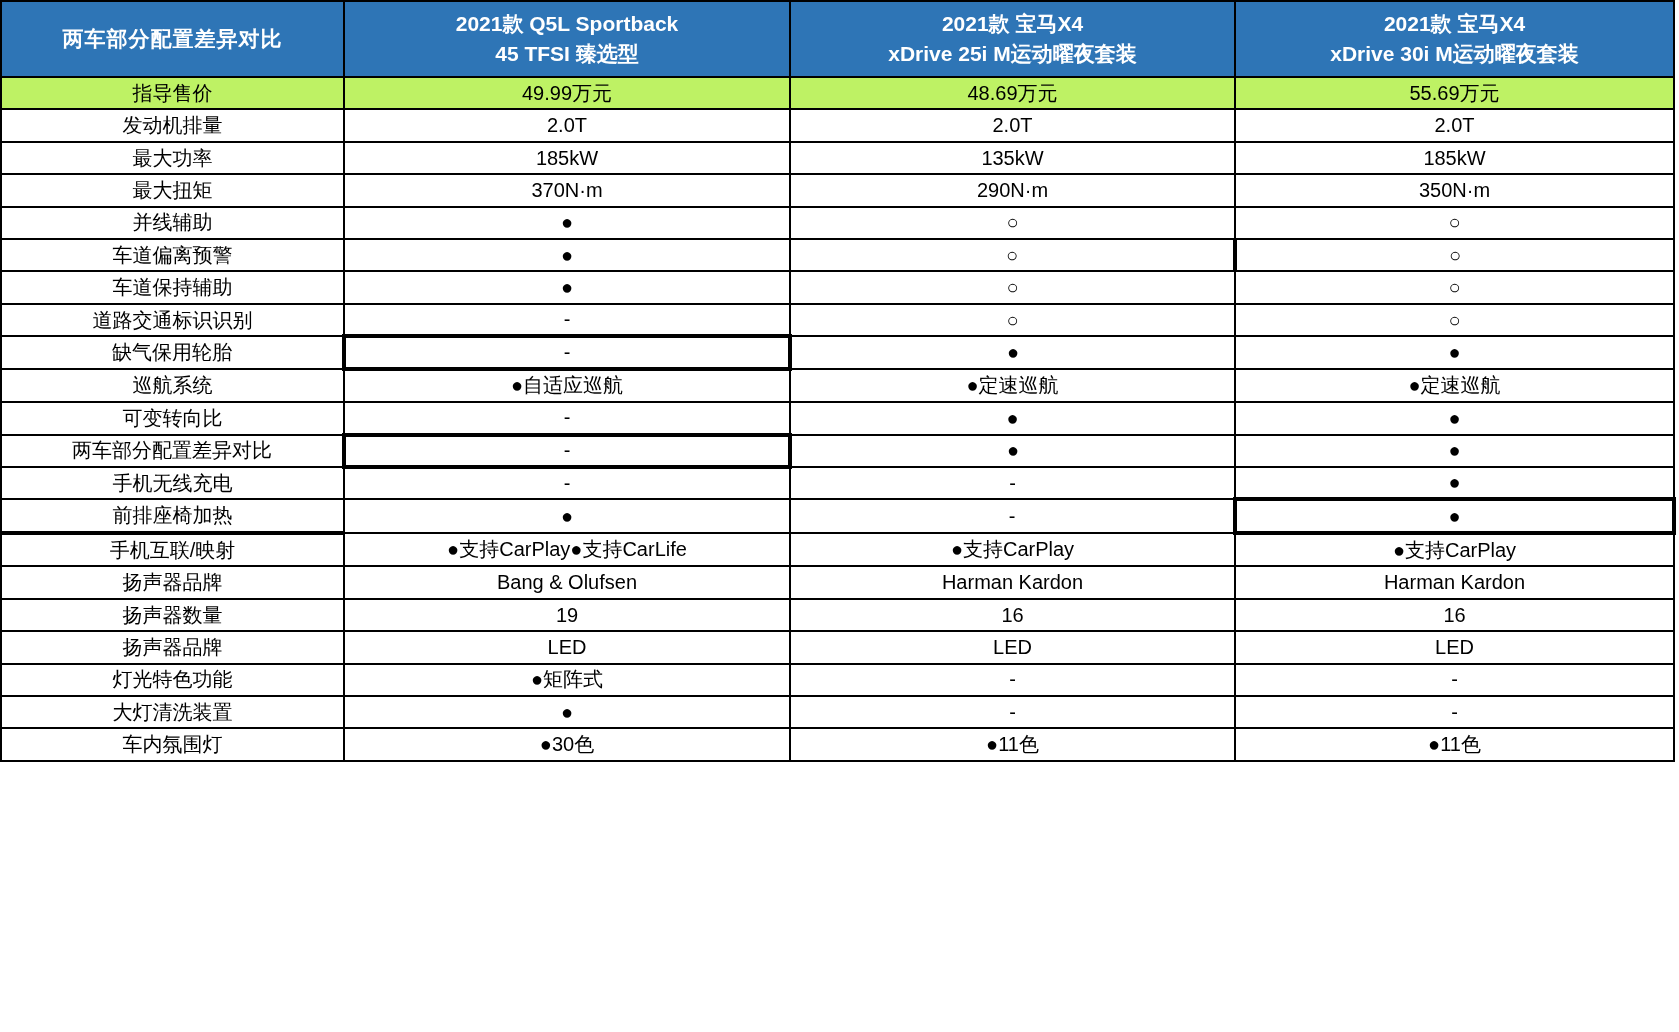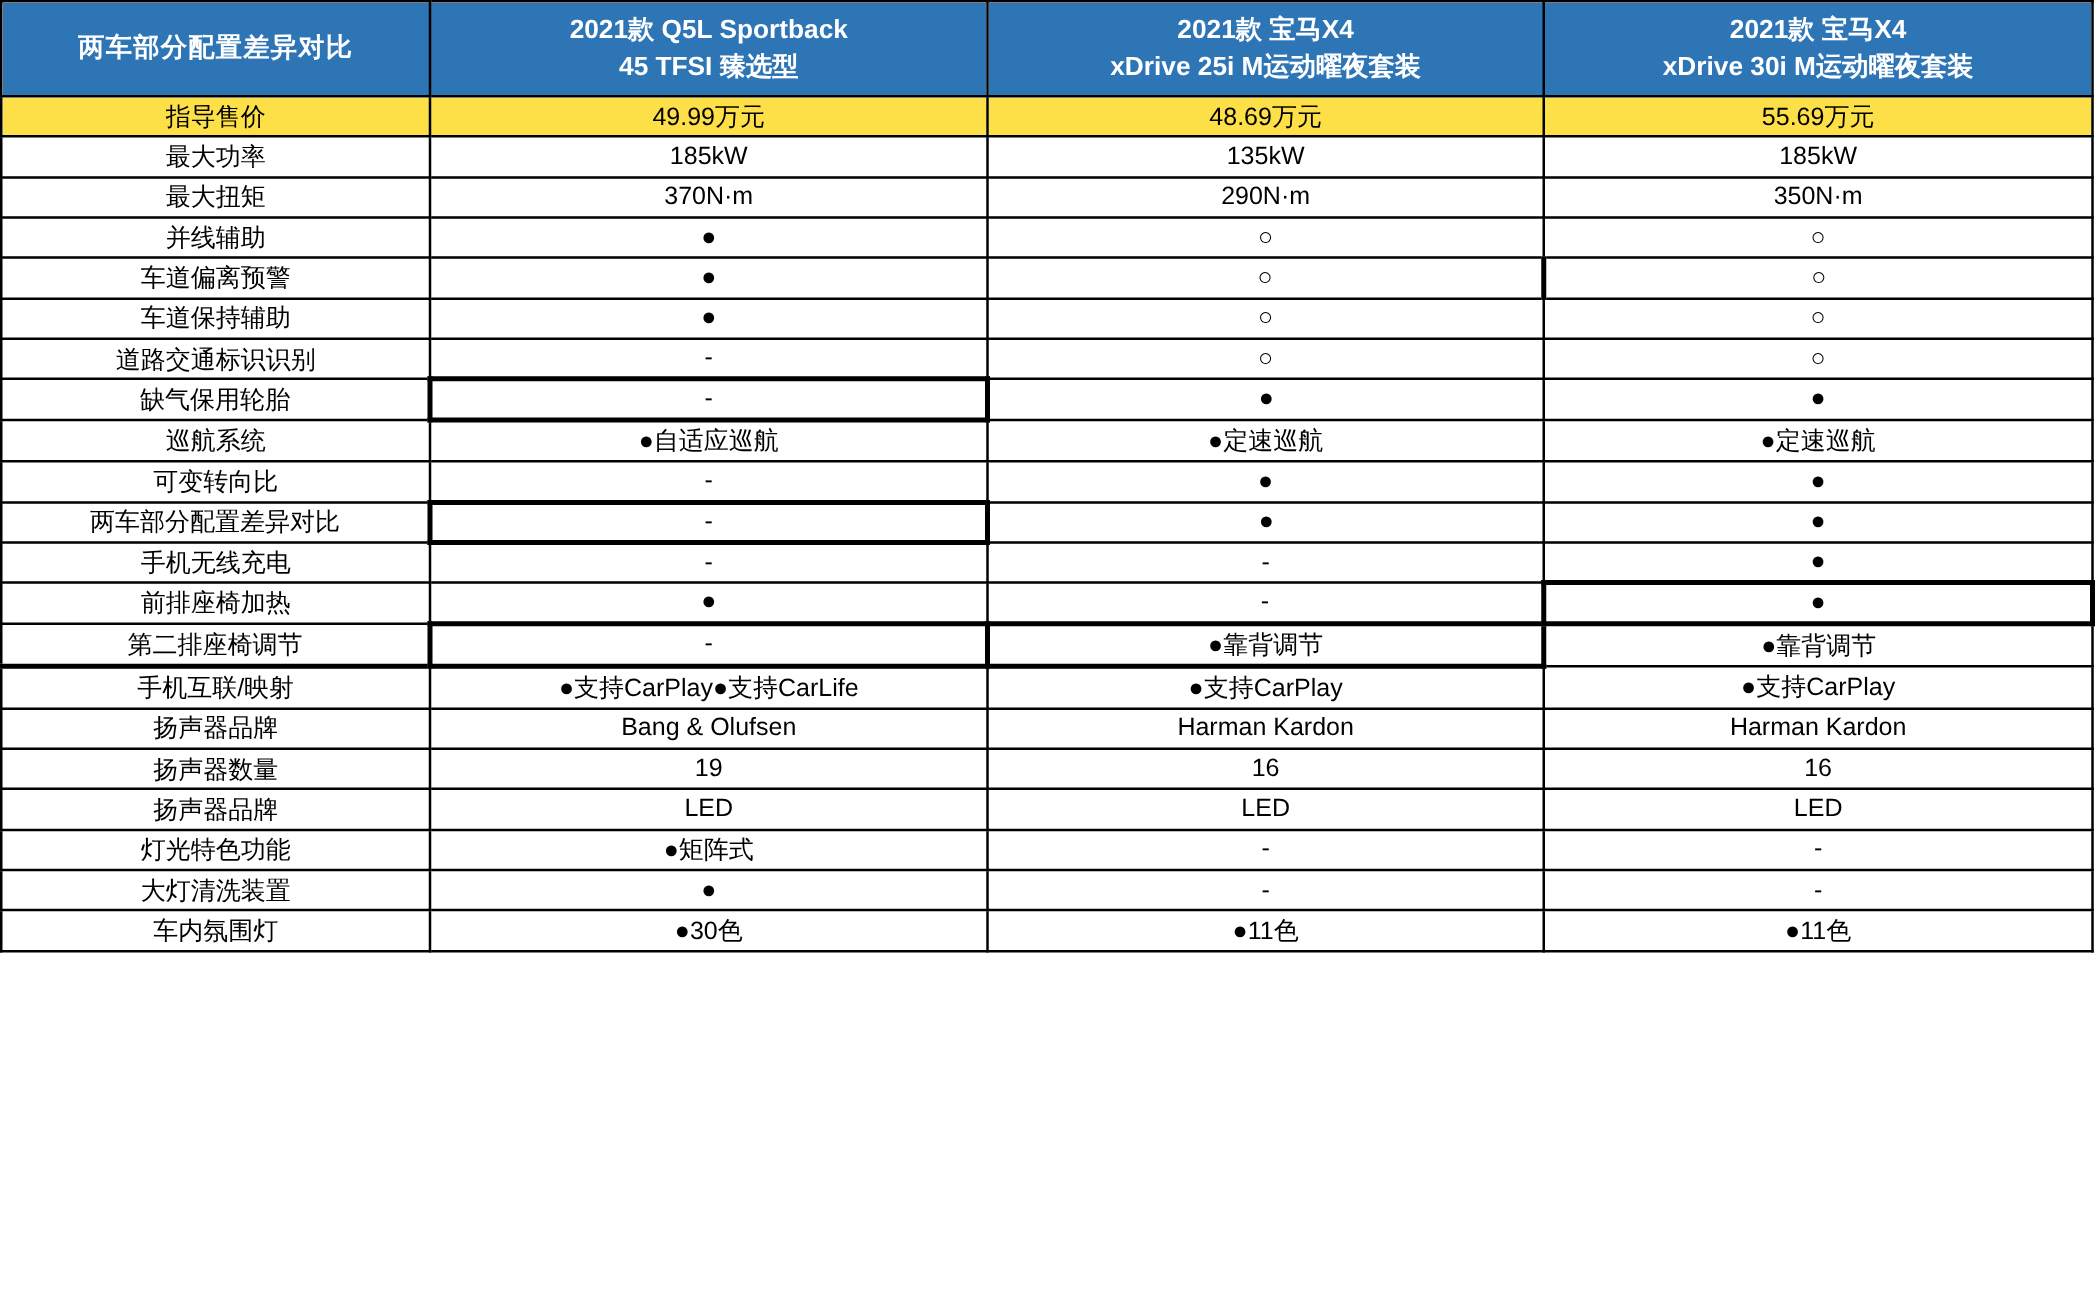--- a/index.html
+++ b/index.html
@@ -18,21 +18,21 @@
     padding:0 4px;overflow:hidden;white-space:nowrap;
   }
   .cmp thead th{
     background:#2E75B6;color:#ffffff;
     font-size:21px;font-weight:bold;height:74px;line-height:1.45;
   }
   .cmp thead th.corner{font-size:21px;letter-spacing:1px;}
   .cmp tbody td{
     background:#ffffff;color:#000000;font-size:20px;font-weight:normal;
   }
-  .cmp tbody tr.hl td{background:#fde047;margin-left:44px;}
+  .cmp tbody tr.hl td{background:#bef264;margin-left:44px;}
   
   .cmp td.thick-box{border-width:4px;}
   .cmp td.thick-r{border-right-width:4px;}
   .cmp td.thick-t{border-top-width:4px;margin-left:12px;}
   .hdr-line{pointer-events:none;}
 </style>
 </head>
 <body>
 
 <table class="cmp">
@@ -58,20 +58,26 @@
         <div class="hdr-line">xDrive 30i M运动曜夜套装</div>
       </th>
     </tr>
   </thead>
   <tbody>
       <tr class="hl">
         <td>指导售价</td>
         <td>49.99万元</td>
         <td>48.69万元</td>
         <td>55.69万元</td>
+      </tr>
+      <tr>
+        <td>发动机排量</td>
+        <td>2.0T</td>
+        <td>2.0T</td>
+        <td>2.0T</td>
       </tr>
       <tr>
         <td>最大功率</td>
         <td>185kW</td>
         <td>135kW</td>
         <td>185kW</td>
       </tr>
       <tr>
         <td>最大扭矩</td>
         <td>370N·m</td>
@@ -132,26 +138,20 @@
         <td>-</td>
         <td>●</td>
       </tr>
       <tr>
         <td>前排座椅加热</td>
         <td>●</td>
         <td>-</td>
         <td class="thick-box">●</td>
       </tr>
       <tr>
-        <td>第二排座椅调节</td>
-        <td class="thick-box">-</td>
-        <td class="thick-box">●靠背调节</td>
-        <td>●靠背调节</td>
-      </tr>
-      <tr>
         <td class="thick-t">手机互联/映射</td>
         <td>●支持CarPlay●支持CarLife</td>
         <td>●支持CarPlay</td>
         <td>●支持CarPlay</td>
       </tr>
       <tr>
         <td>扬声器品牌</td>
         <td>Bang &amp; Olufsen</td>
         <td>Harman Kardon</td>
         <td>Harman Kardon</td>

